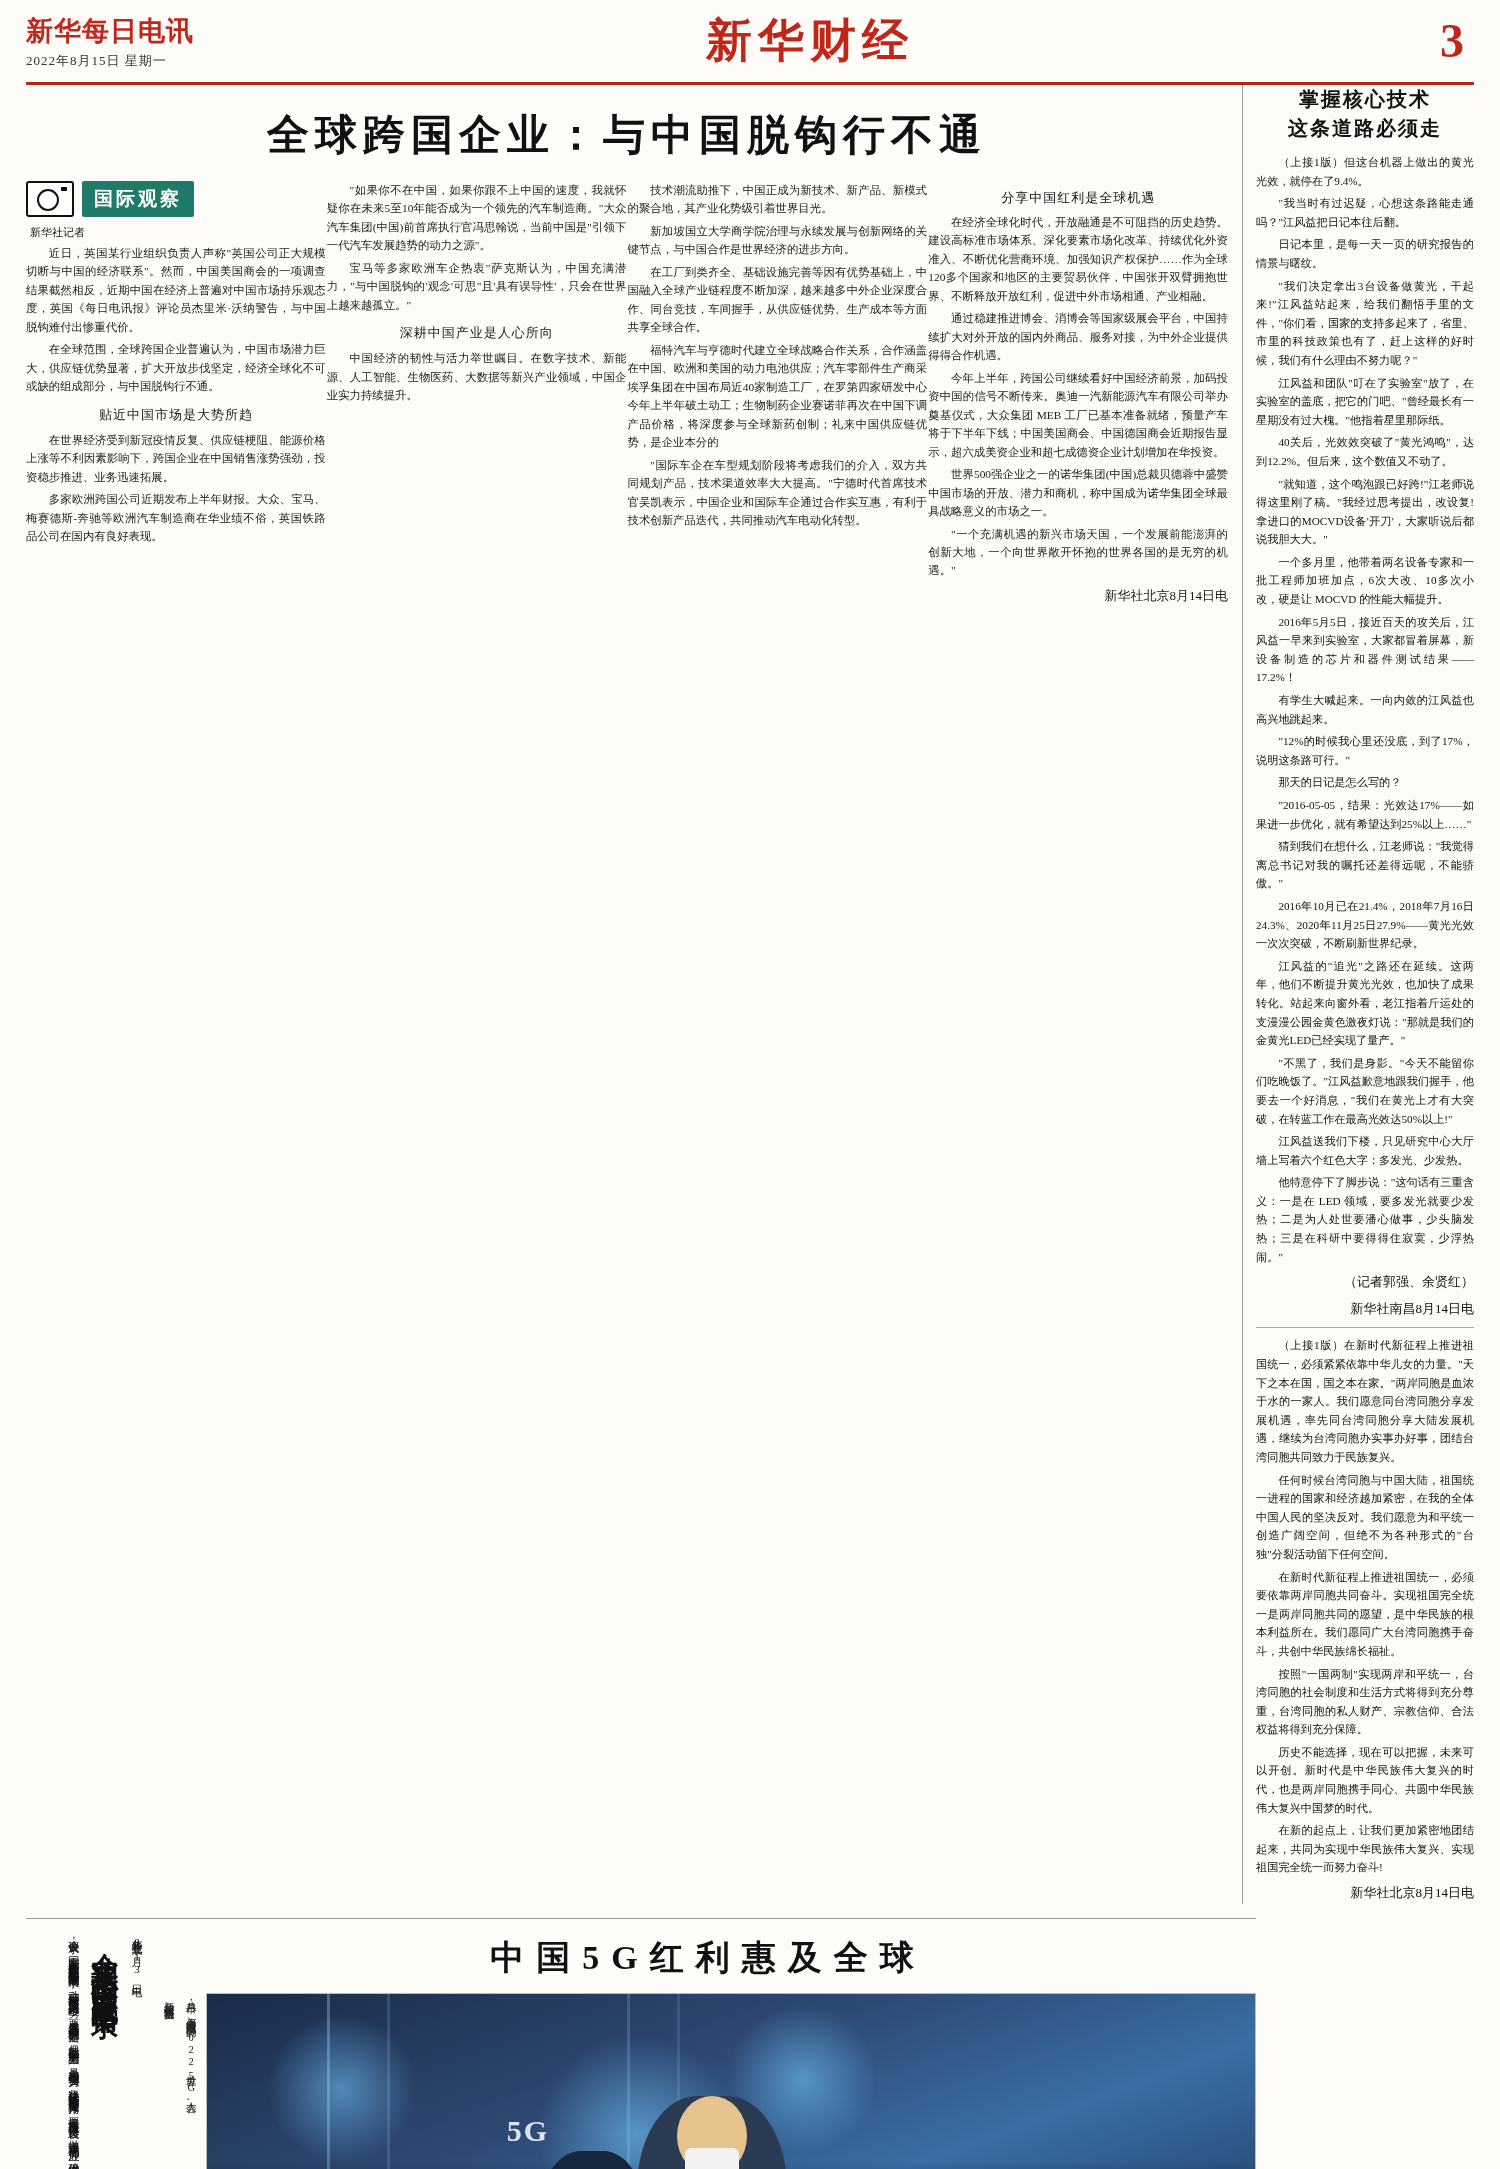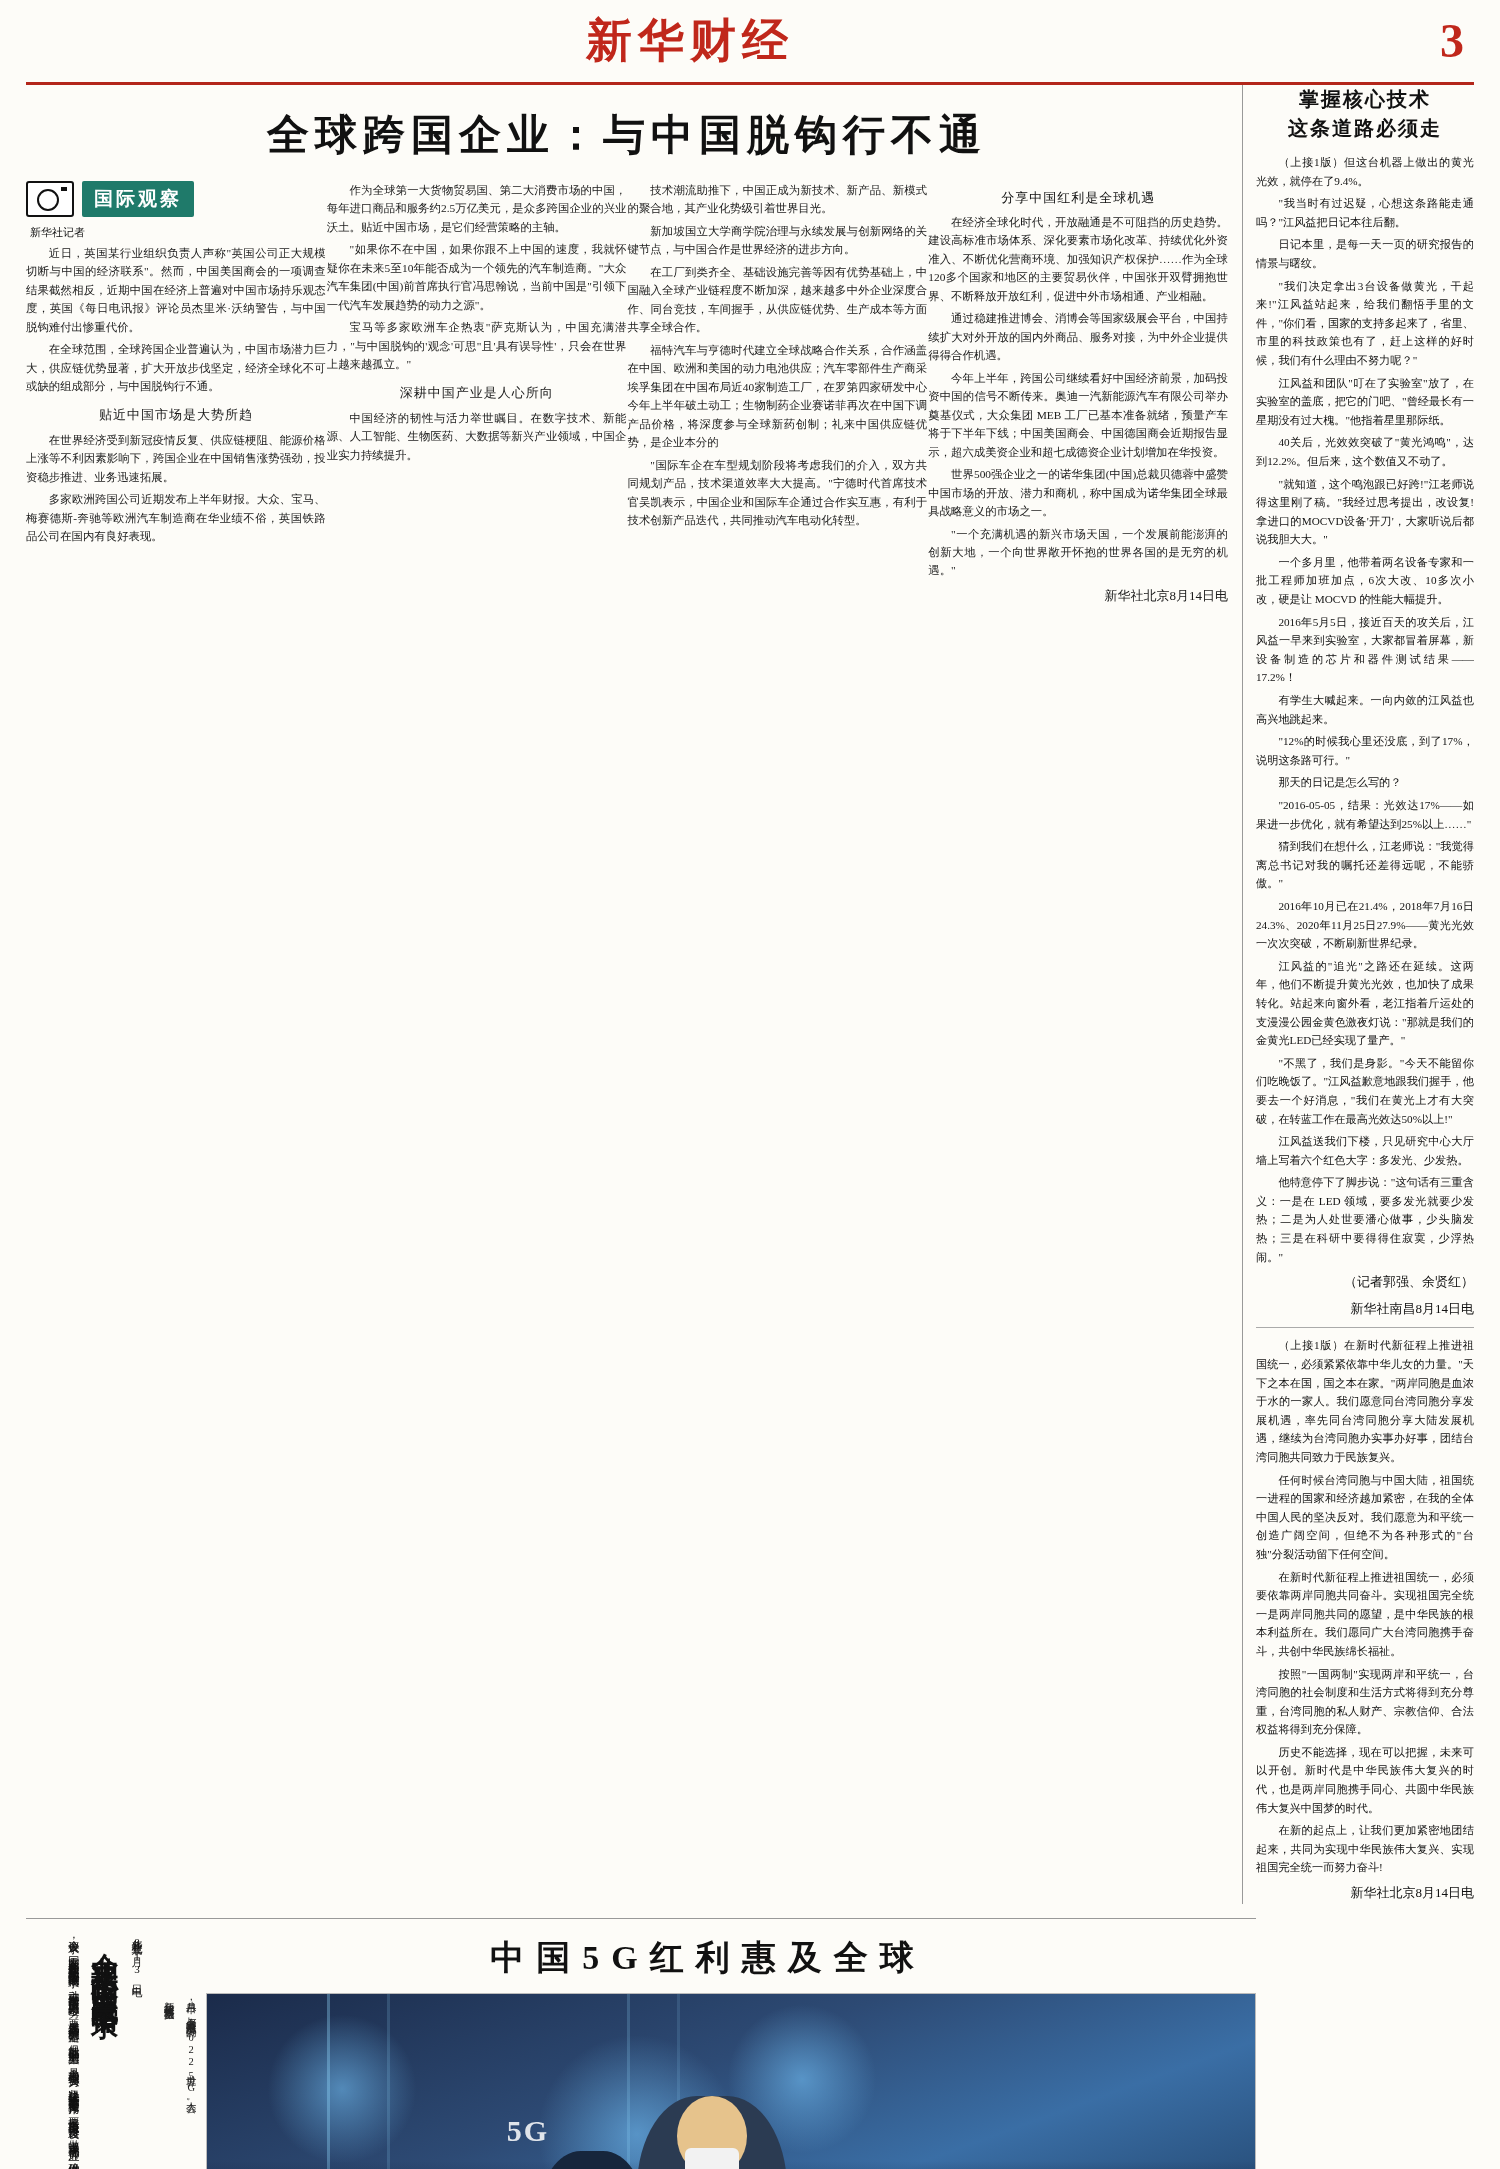--- a/index.html
+++ b/index.html
@@ -104,20 +104,24 @@
   .ph-person{position:absolute;border-radius:40% 40% 20% 20%;}
   .ph-5g{position:absolute;left:300px;top:120px;font-size:30px;font-weight:bold;color:rgba(255,255,255,.85);letter-spacing:2px;}
   hr.thin{border:0;border-top:1px solid #aaa;margin:8px 0;}
 </style>
 </head>
 <body>
 
 <div class="page">
 
   <div class="masthead">
+    <div class="mast-left">
+      <div class="mast-logo">新华每日电讯</div>
+      <div class="mast-date">2022年8月15日 星期一</div>
+    </div>
     <div class="mast-center">
       <div class="mast-title">新华财经</div>
     </div>
     <div class="mast-right">
       <div class="page-num">3</div>
     </div>
   </div>
 
   <div class="top-wrap">
     <div class="top-left">
@@ -134,21 +138,20 @@
             <p>近日，英国某行业组织负责人声称"英国公司正大规模切断与中国的经济联系"。然而，中国美国商会的一项调查结果截然相反，近期中国在经济上普遍对中国市场持乐观态度，英国《每日电讯报》评论员杰里米·沃纳警告，与中国脱钩难付出惨重代价。</p>
             <p>在全球范围，全球跨国企业普遍认为，中国市场潜力巨大，供应链优势显著，扩大开放步伐坚定，经济全球化不可或缺的组成部分，与中国脱钩行不通。</p>
             <div class="subhead">贴近中国市场是大势所趋</div>
             <p>在世界经济受到新冠疫情反复、供应链梗阻、能源价格上涨等不利因素影响下，跨国企业在中国销售涨势强劲，投资稳步推进、业务迅速拓展。</p>
             <p>多家欧洲跨国公司近期发布上半年财报。大众、宝马、梅赛德斯-奔驰等欧洲汽车制造商在华业绩不俗，英国铁路品公司在国内有良好表现。</p>
           </div>
         </div>
 
         <div>
           <div class="col-text">
-            <p>作为全球第一大货物贸易国、第二大消费市场的中国，每年进口商品和服务约2.5万亿美元，是众多跨国企业的兴业沃土。贴近中国市场，是它们经营策略的主轴。</p>
             <p>"如果你不在中国，如果你跟不上中国的速度，我就怀疑你在未来5至10年能否成为一个领先的汽车制造商。"大众汽车集团(中国)前首席执行官冯思翰说，当前中国是"引领下一代汽车发展趋势的动力之源"。</p>
             <p>宝马等多家欧洲车企热衷"萨克斯认为，中国充满潜力，"与中国脱钩的'观念'可思"且'具有误导性'，只会在世界上越来越孤立。"</p>
             <div class="subhead">深耕中国产业是人心所向</div>
             <p>中国经济的韧性与活力举世瞩目。在数字技术、新能源、人工智能、生物医药、大数据等新兴产业领域，中国企业实力持续提升。</p>
           </div>
         </div>
 
         <div>
           <div class="col-text">
             <p>技术潮流助推下，中国正成为新技术、新产品、新模式的聚合地，其产业化势级引着世界目光。</p>

